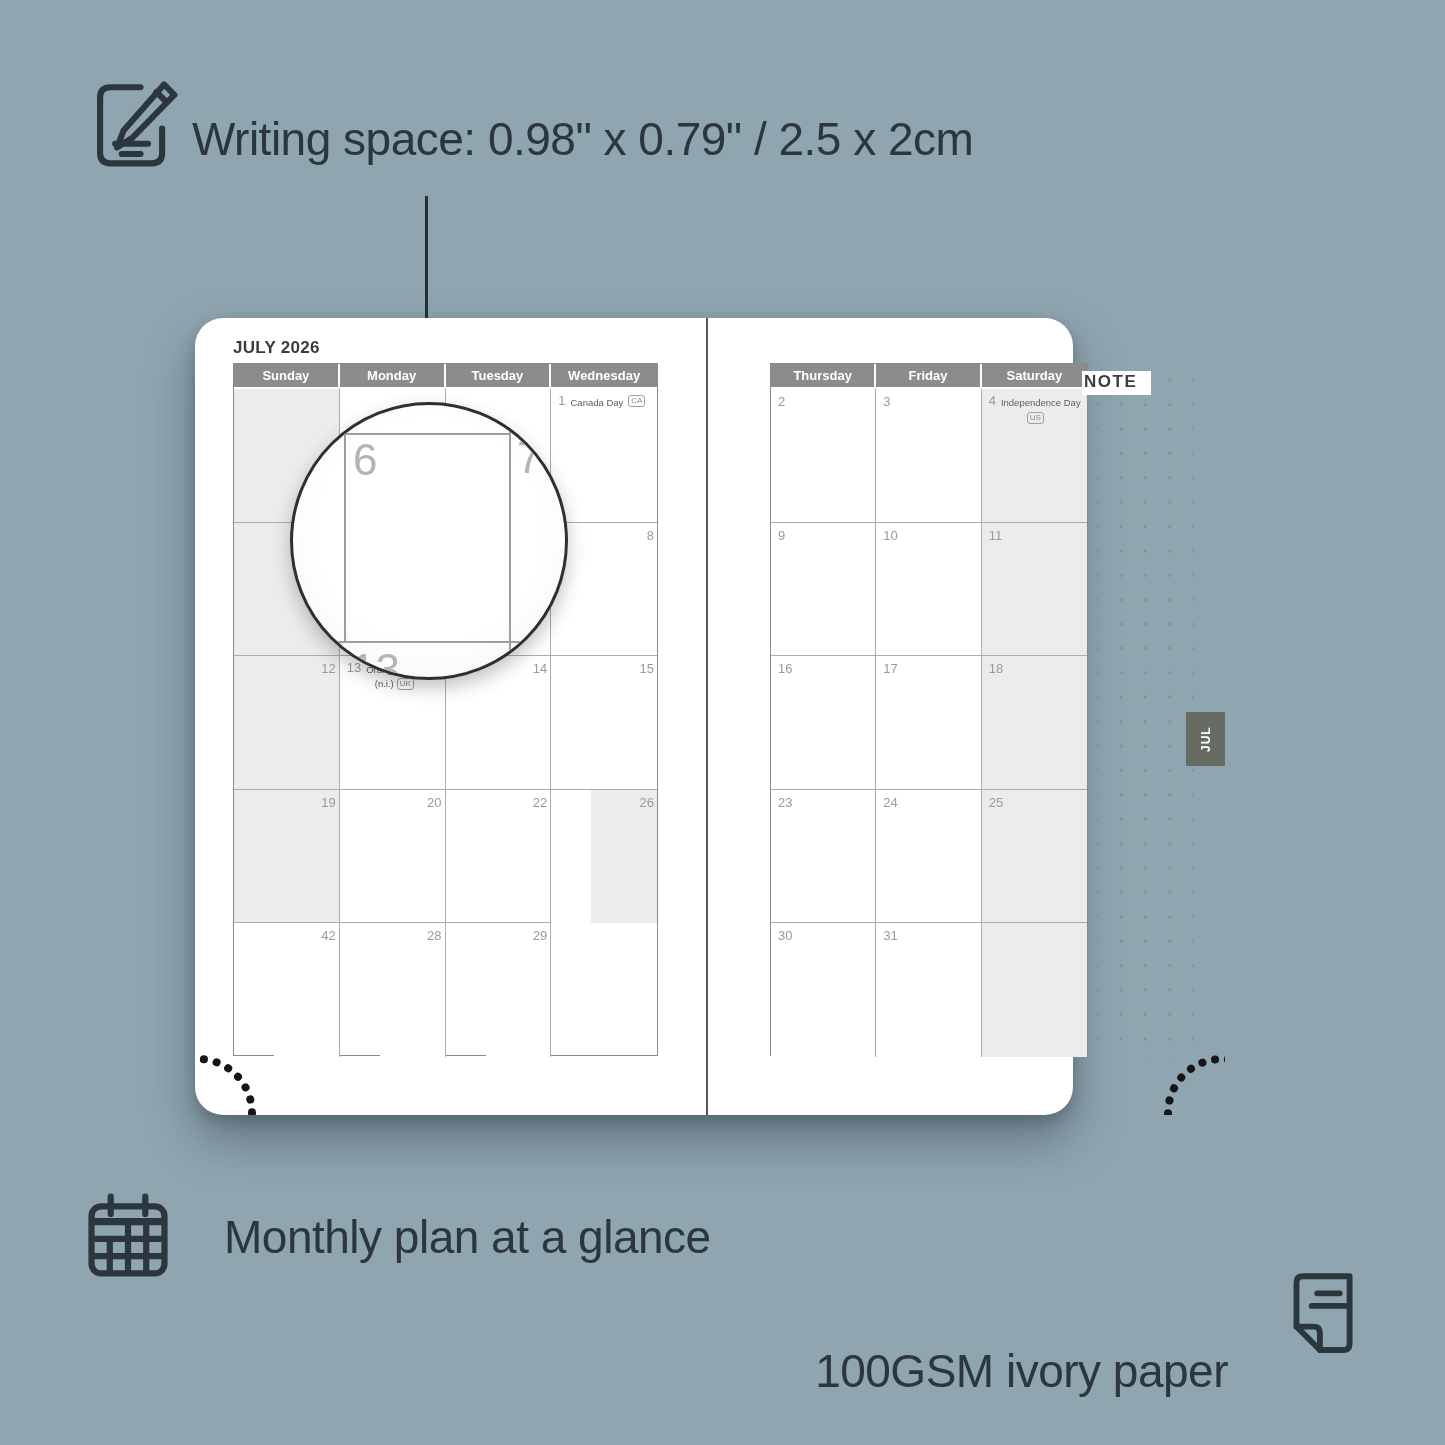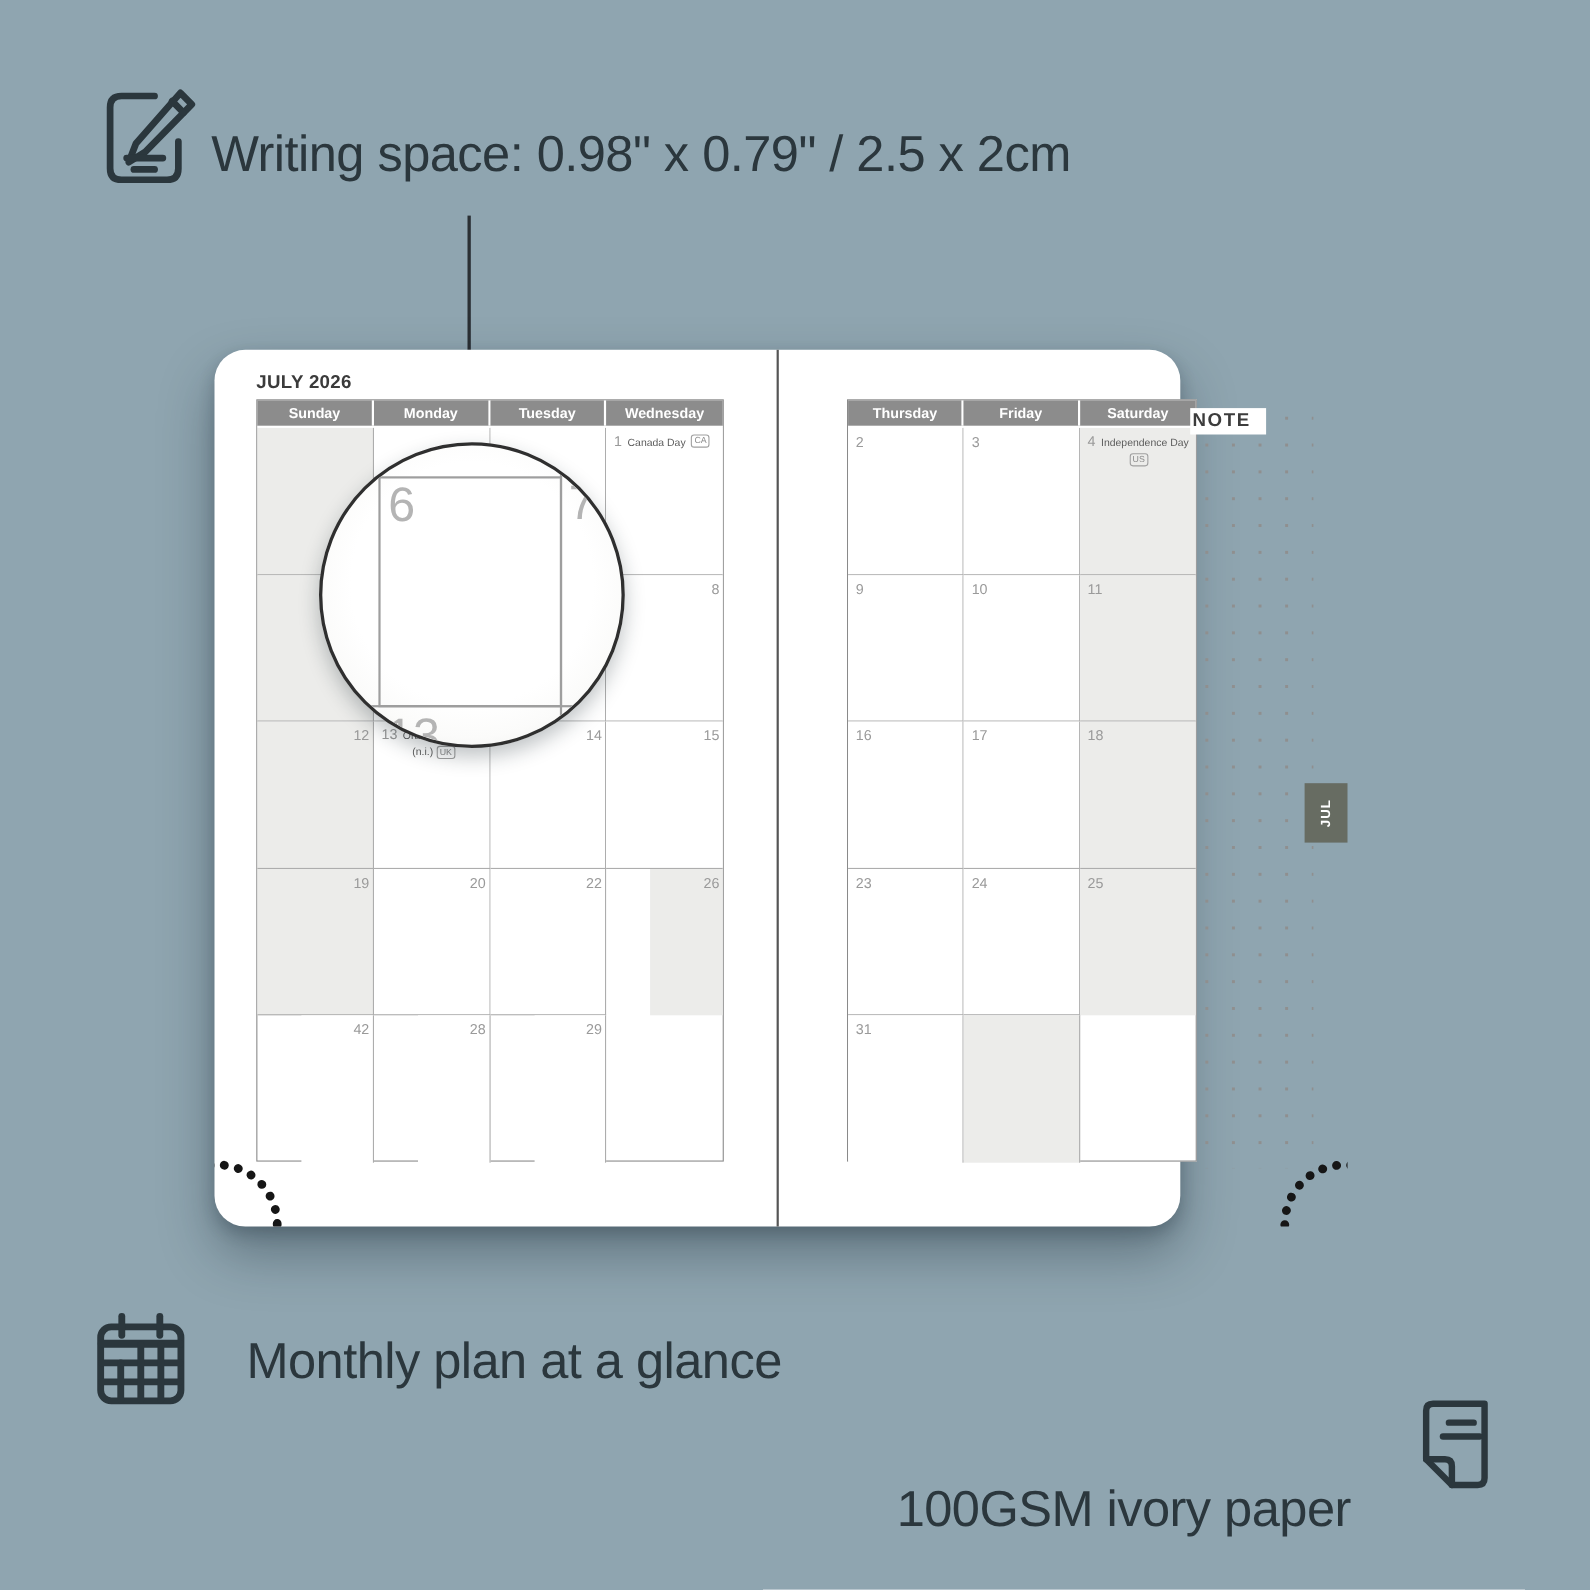--- a/index.html
+++ b/index.html
@@ -175,20 +175,21 @@
         <div class="c sh"><span class="dn">11</span></div>
 
         <div class="c"><span class="dn">16</span></div>
         <div class="c"><span class="dn">17</span></div>
         <div class="c sh"><span class="dn">18</span></div>
 
         <div class="c"><span class="dn">23</span></div>
         <div class="c"><span class="dn">24</span></div>
         <div class="c sh"><span class="dn">25</span></div>
 
+        <div class="c"><span class="dn">30</span></div>
         <div class="c"><span class="dn">31</span></div>
         <div class="c sh"><span class="dn"></span></div>
       </div>
     </div>
 
     <div class="dotgrid"></div>
     <div class="note-label">NOTE</div>
 
     <div class="tab">JUL</div>
 

